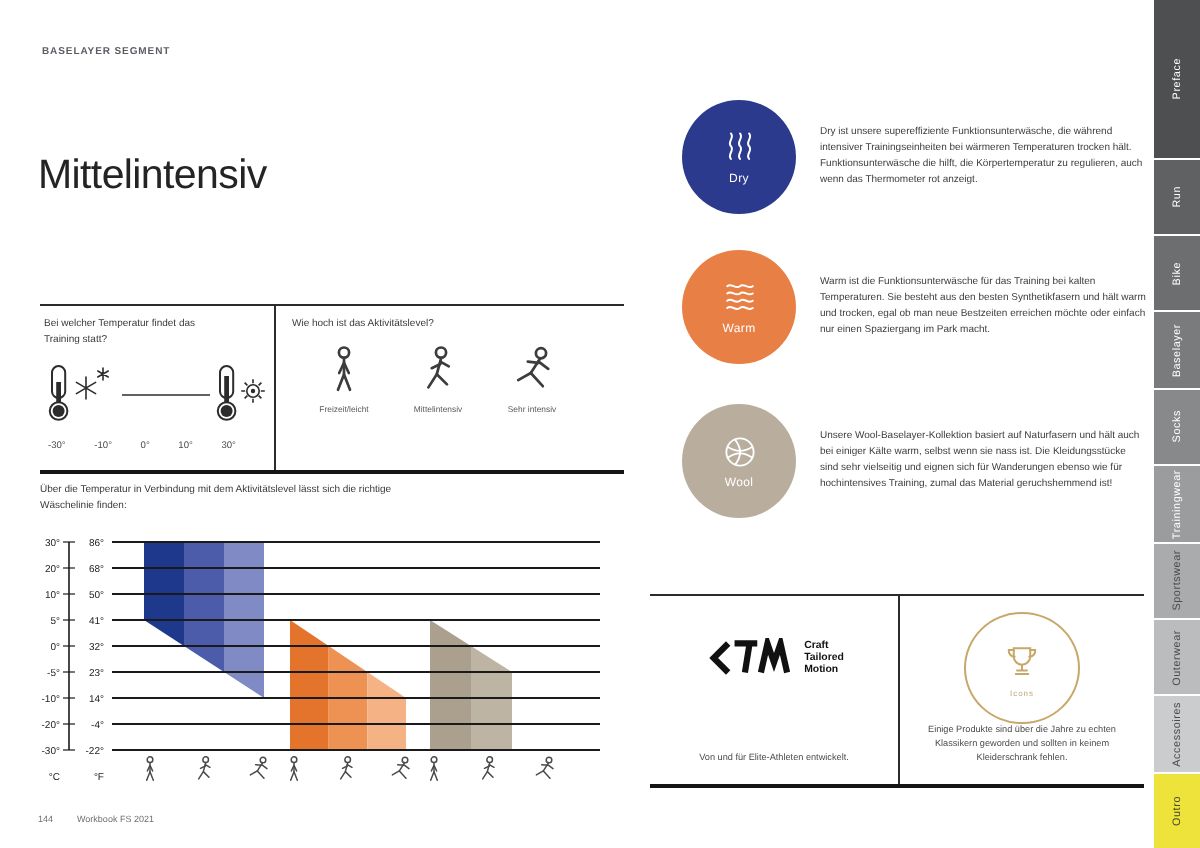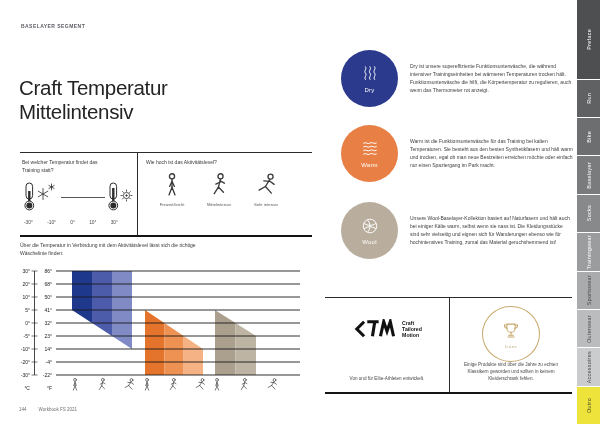--- a/index.html
+++ b/index.html
@@ -78,21 +78,20 @@
         <path d="M8.6 4.3 L5.6 9"></path>
         <path d="M8.2 5.2 L11.4 7.6 M8.2 5.6 L4.6 5.2"></path>
         <path d="M5.6 9 L1.4 11.4 M5.6 9 L9.6 13.4"></path>
       </g>
     </symbol>
   </defs>
 </svg>
 
 <div class="eyebrow">BASELAYER SEGMENT</div>
 <div class="title">
-  <div>Craft Temperatur</div>
   <div>Mittelintensiv</div>
 </div>
 
 <div class="qgrid">
   <div class="qcell-left">
     <div class="qtext">Bei welcher Temperatur findet das Training statt?</div>
     <div class="thermo-row">
       <svg width="112" height="31" viewBox="0 0 112 31">
         <g fill="none" stroke="#2c2c2c" stroke-width="1">
 

